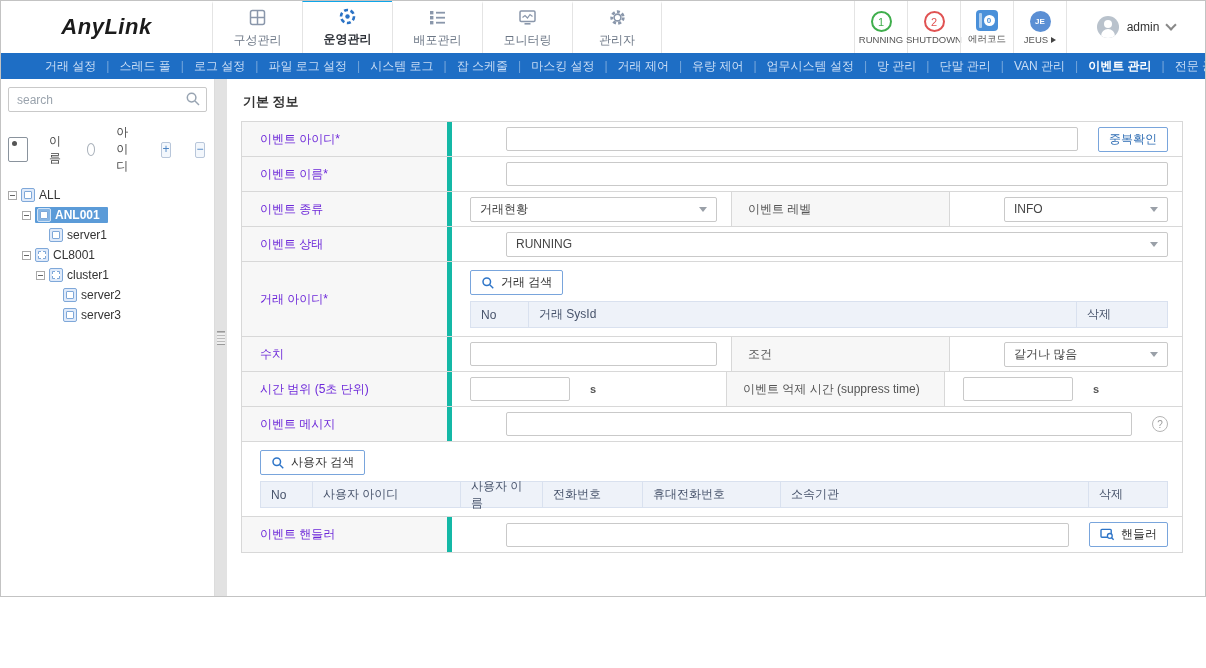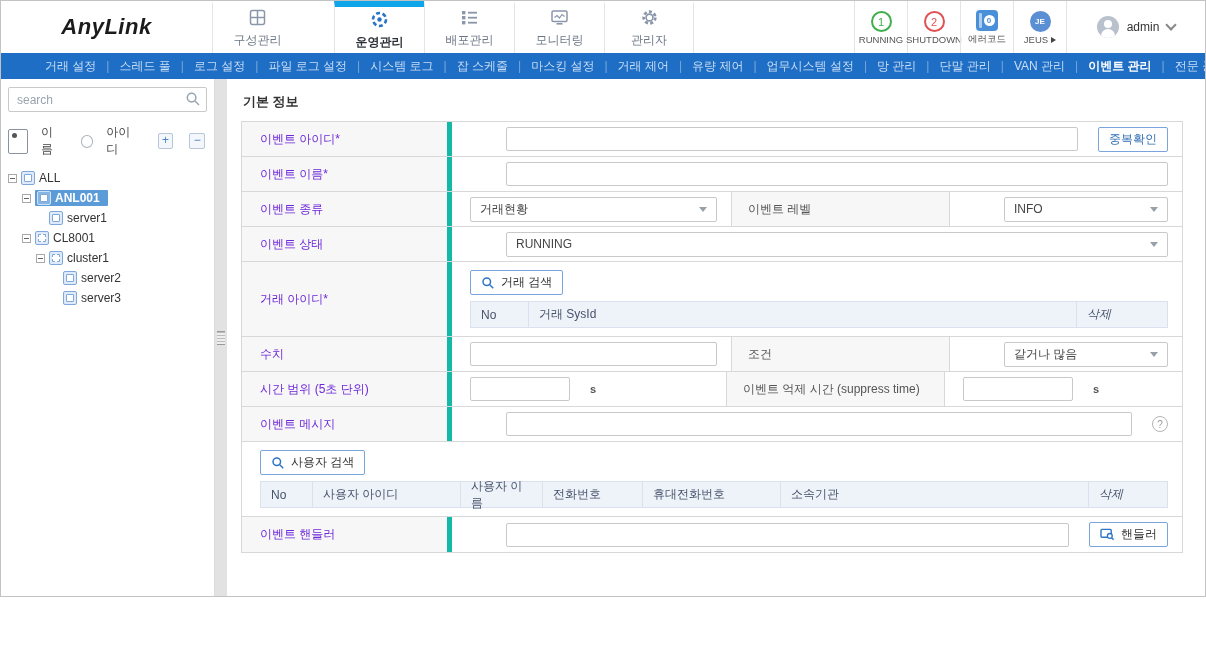--- a/index.html
+++ b/index.html
@@ -7,21 +7,21 @@
   .window { width:1206px; height:597px; border:1px solid #c3c3c3; background:#fff; display:flex; flex-direction:column; overflow:hidden; }
 
   
   .hdr { height:52px; display:flex; align-items:stretch; background:#fff; flex:0 0 auto; }
   .logo-wrap { width:211px; display:flex; align-items:center; justify-content:center; }
   .logo { font-size:22px; font-weight:bold; font-style:italic; color:#1b1b1b; letter-spacing:0.5px; }
   .tabs { display:flex; }
   .tab { width:90px; display:flex; flex-direction:column; align-items:center; justify-content:center; gap:5px; border-left:1px solid #e4e4e4; border-top:3px solid transparent; cursor:pointer; }
   .tab:last-child { border-right:1px solid #e4e4e4; }
   .tab .tlabel { font-size:12px; color:#6b7685; }
-  .tab.active { border-top:6px solid #0ea5e9;margin-left:32px; }
+  .tab.active { border-top:1px solid #0ea5e9; }
   .tab.active .tlabel { color:#2b2f36; font-weight:bold; }
   .tab svg { display:block; }
   .hdr-spacer { flex:1; }
   .status-group { display:flex; align-items:stretch; }
   .status-item { width:53px; display:flex; flex-direction:column; align-items:center; justify-content:center; gap:2px; border-left:1px solid #e4e4e4; padding-top:2px; }
   .status-item .slabel { font-size:9.5px; color:#555; white-space:nowrap; }
   .ring { width:21px; height:21px; border-radius:50%; border:2px solid; display:flex; align-items:center; justify-content:center; font-size:11px; }
   .ring.green { border-color:#3fae4c; color:#3fae4c; }
   .ring.red { border-color:#e05252; color:#e05252; }
   .sq-badge { width:22px; height:21px; background:#4a90d9; border-radius:4px; display:flex; align-items:center; justify-content:center; position:relative; }
@@ -43,21 +43,21 @@
   .nav-item.active { color:#fff; font-weight:bold; }
   .nav-item + .nav-item::before { content:"|"; color:rgba(255,255,255,.38); margin:0 10px; font-weight:normal; }
 
   
   .body { flex:1; display:flex; overflow:hidden; }
   .sidebar { width:214px; border-right:1px solid #dcdcdc; padding:8px 7px; overflow:hidden; }
   .search-box { position:relative; }
   .search-box input { width:100%; height:25px; border:1px solid #c9c9c9; border-radius:2px; padding:0 26px 0 8px; font-size:12px; color:#333; outline:none; }
   .search-box input::placeholder { color:#9aa3ad; }
   .search-ico { position:absolute; right:6px; top:4px; }
-  .filter-row { display:flex; align-items:center; justify-content:flex-end; gap:16px; margin:12px 2px 10px 0; }
+  .filter-row { display:flex; align-items:center; justify-content:flex-end; gap:24px; margin:12px 2px 10px 0; }
   .radio { width:13px; height:13px; border-radius:50%; border:1px solid #aab2bb; background:#fff; position:relative; display:inline-block; cursor:pointer; }
   .radio.sel { border-color:#8a939d; }
   .radio.sel::after { content:""; position:absolute; left:3px; top:3px; width:5px; height:5px; border-radius:50%; background:#555; }
   .radio-lbl { font-size:12px; color:#444; margin-left:-3px; }
   .pm-btn { width:16px; height:16px; border:1px solid #b8c6da; background:#f3f7fc; color:#4d84c4; font-size:12px; line-height:13px; text-align:center; border-radius:2px; cursor:pointer; }
   .tree { margin-top:4px; }
   .tnode { display:flex; align-items:center; height:20px; gap:4px; font-size:12px; color:#333; cursor:pointer; }
   .toggle { width:9px; height:9px; border:1px solid #a9a9a9; background:#fff; position:relative; flex:0 0 auto; }
   .toggle::after { content:""; position:absolute; left:1px; right:1px; top:3px; height:1px; background:#666; }
   .tspacer { width:9px; flex:0 0 auto; }
@@ -89,21 +89,21 @@
   .grow { flex:1; min-width:0;margin-left:36px; }
   .w247 { width:247px; } .w100 { width:100px; } .w110 { width:110px; }
   .sel { height:25px; border:1px solid #c9c9c9; border-radius:2px; background:#fff; display:flex; align-items:center; justify-content:space-between; padding:0 9px; font-size:12px; color:#444; cursor:pointer; }
   .caret { width:0; height:0; border-left:4px solid transparent; border-right:4px solid transparent; border-top:5px solid #9aa0a8; margin-left:10px; }
   .unit { font-size:11px; color:#555; font-weight:bold; }
   .btn { display:inline-flex; align-items:center; justify-content:center; gap:6px; background:#fff; border:1px solid #79a5dc; border-radius:2px; font-size:12px; color:#333; height:25px; padding:0 10px; cursor:pointer; white-space:nowrap; }
   .btn.blue-text { color:#2e6db4; }
   .help-ico { width:16px; height:16px; border-radius:50%; border:1px solid #b5b5b5; color:#9a9a9a; font-size:10px; display:flex; align-items:center; justify-content:center; flex:0 0 auto; }
   .ithead { display:flex; align-items:stretch; background:#eef2f9; border:1px solid #d9e1ef; height:27px; font-size:12px; color:#47536b; }
   .th { display:flex; align-items:center; padding:0 10px; border-right:1px solid #d9e1ef; }
-  .th:last-child { border-right:none;font-style:italic; }
+  .th:last-child { border-right:none; }
   .th.grow2 { flex:1; }
 
   .actions { display:flex; justify-content:center; gap:12px; margin-top:44px; }
   .abtn { display:inline-flex; align-items:center; gap:7px; border:1px solid #9fc0e2; background:#fff; border-radius:2px; height:27px; padding:0 13px; font-size:12px; color:#333; cursor:pointer; }
   .ck { color:#2e75c8; font-size:13px; font-weight:bold; }
   .cx { color:#8f979f; font-size:14px; }
 </style>
 </head>
 <body>
 

